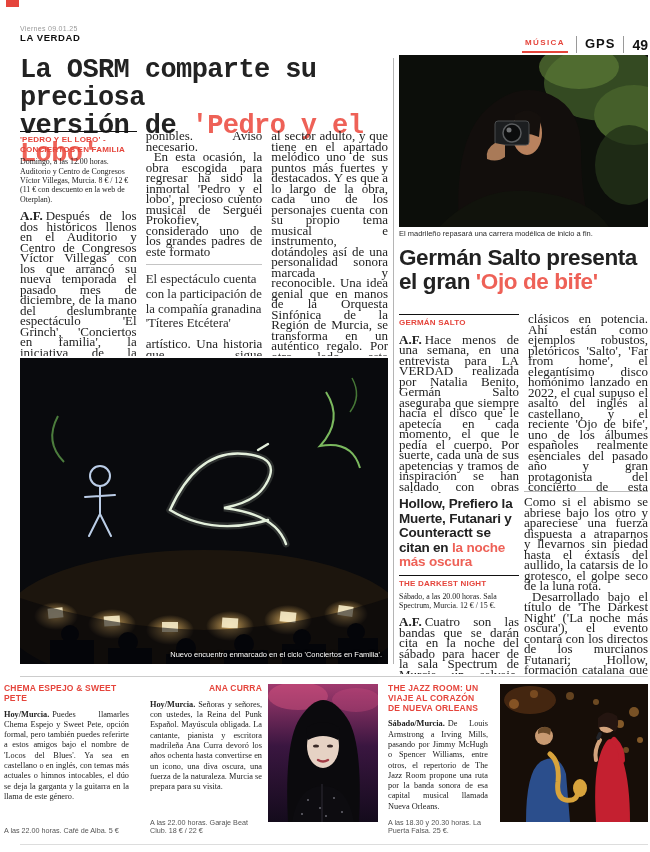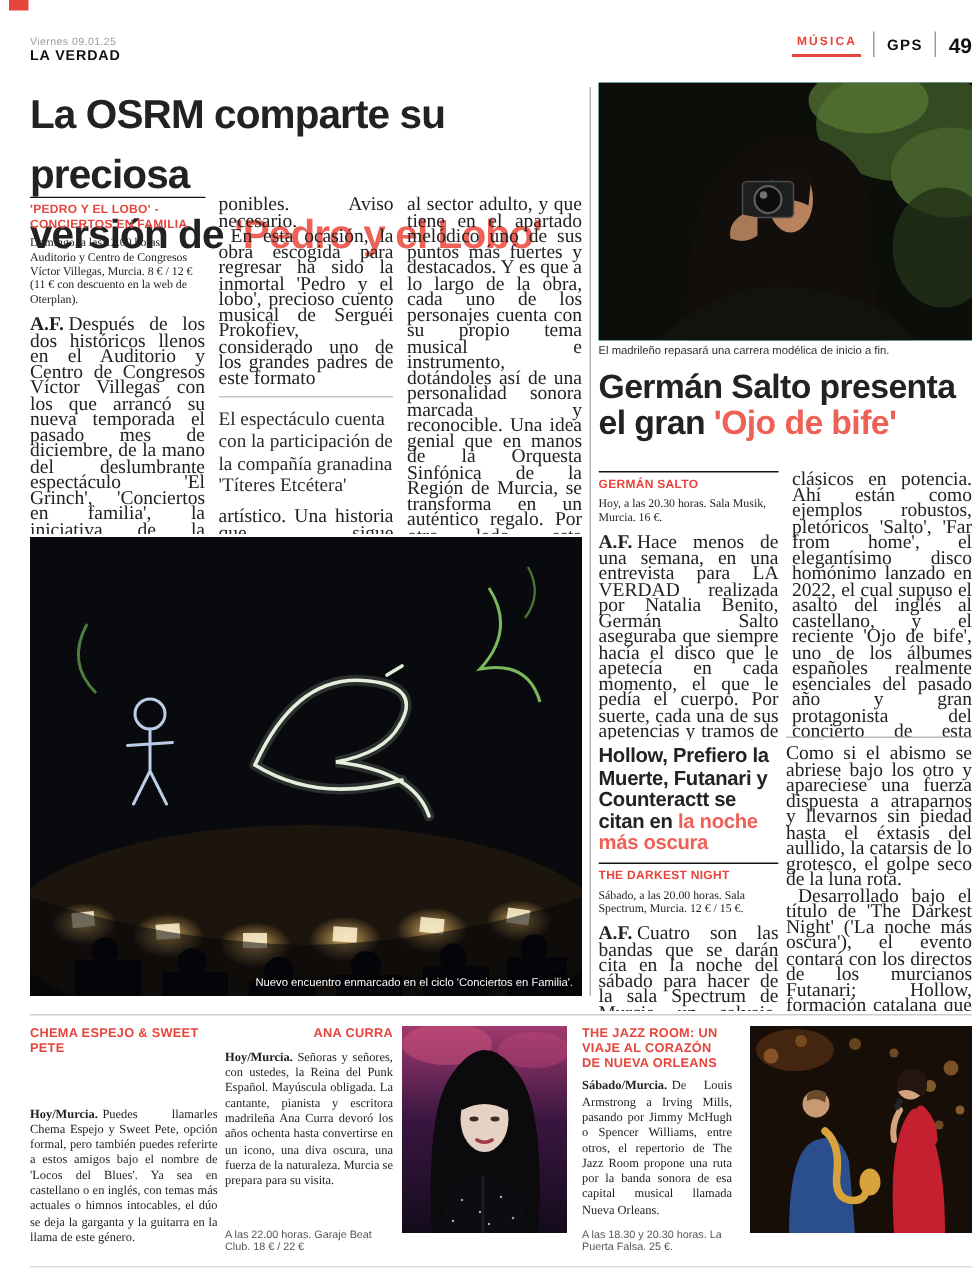--- a/index.html
+++ b/index.html
@@ -6,31 +6,31 @@
   .page{position:relative;width:650px;height:852px;background:#ffffff;overflow:hidden;
         font-family:"Liberation Serif",serif;color:#1c1c1c;}
 
   
   .print-mark{position:absolute;left:6px;top:0;width:13px;height:7px;background:#e5453c;}
 
   
   .mast-left{position:absolute;left:20px;top:25px;}
   .mast-date{font-family:"Liberation Sans",sans-serif;font-size:7px;color:#9a9a9a;letter-spacing:.3px;}
   .mast-brand{font-family:"Liberation Sans",sans-serif;font-size:9.5px;font-weight:bold;color:#111;letter-spacing:.6px;}
-  .mast-right{position:absolute;right:2px;top:21px;display:flex;align-items:flex-end;gap:8px;text-align:right;}
+  .mast-right{position:absolute;right:2px;top:36px;display:flex;align-items:flex-end;gap:8px;text-align:right;}
   .mast-section{font-family:"Liberation Sans",sans-serif;font-size:8px;font-weight:bold;color:#e5453c;
                 letter-spacing:1.4px;border-bottom:2px solid #e5453c;padding:0 3px 4px 3px;}
   .mast-sep{width:1px;height:17px;background:#9a9a9a;}
-  .mast-supp{font-family:"Liberation Sans",sans-serif;font-size:10px;font-weight:bold;color:#111;
+  .mast-supp{font-family:"Liberation Sans",sans-serif;font-size:13px;font-weight:bold;color:#111;
              letter-spacing:1px;padding-bottom:2px;}
   .mast-page{font-family:"Liberation Sans",sans-serif;font-size:14px;font-weight:bold;color:#111;}
 
   
   h1,h2,h3{margin:0;font-family:"Liberation Sans",sans-serif;font-weight:bold;color:#222;}
-  .h-main{position:absolute;left:20px;top:56px;width:374px;font-size:27px;line-height:40px;letter-spacing:-0.6px;}
+  .h-main{position:absolute;left:20px;top:56px;width:374px;font-size:27px;line-height:28px;letter-spacing:-0.6px;font-family:Liberation Mono, monospace;}
   .h-german{position:absolute;left:399px;top:246px;width:250px;font-size:22.5px;line-height:24px;letter-spacing:-0.4px;}
   .accent{color:#ee6157;}
   .h-hollow{font-size:13.5px;line-height:14.6px;letter-spacing:-0.2px;margin-bottom:5px;}
 
   
   p{margin:0;text-align:justify;font-size:13px;line-height:10.5px;color:#222;}
   p.ind{text-indent:8px;}
   .byline{font-weight:bold;margin-right:3px;}
   .lead{font-weight:bold;margin-right:3px;}
 
@@ -52,39 +52,39 @@
   .pq{border-top:1px solid #c4c4c4;margin-top:7px;padding-top:7px;margin-bottom:8px;
       font-size:12.8px;line-height:14.8px;color:#2b2b2b;text-align:left;}
 
   
   .vrule{position:absolute;left:393px;top:58px;width:1px;height:606px;background:#b5b5b5;}
   .mid-rule{position:absolute;left:524px;top:491px;width:124px;height:1px;background:#bbbbbb;}
   .strip-rule{position:absolute;left:20px;top:676px;width:628px;height:1px;background:#cccccc;}
   .bottom-rule{position:absolute;left:20px;top:844px;width:628px;height:1px;background:#dddddd;}
 
   
-  .photo{position:absolute;overflow:hidden;background:#0f766e;}
+  .photo{position:absolute;overflow:hidden;background:#0f172a;}
   .photo svg{display:block;}
   .orchestra{left:20px;top:358px;width:368px;height:306px;}
   .german-photo{left:399px;top:55px;width:249px;height:172px;}
   .ana-photo{left:268px;top:684px;width:110px;height:138px;}
   .jazz-photo{left:500px;top:684px;width:148px;height:138px;}
   .photo-caption-overlay{position:absolute;right:6px;bottom:5px;font-family:"Liberation Sans",sans-serif;
       font-size:7.5px;color:#ffffff;text-shadow:0 0 3px #000,0 0 2px #000;}
   .german-caption{position:absolute;left:399px;top:229px;width:249px;font-family:"Liberation Sans",sans-serif;
       font-size:7.5px;color:#2b2b2b;text-align:left;}
 
   
   .bcell{position:absolute;top:684px;height:152px;display:flex;flex-direction:column;overflow:hidden;}
   .bcell .btitle{font-family:"Liberation Sans",sans-serif;font-weight:bold;font-size:8.5px;line-height:9.8px;
                  color:#e5453c;letter-spacing:.2px;margin-bottom:6px;}
   .bcell p{font-size:8.3px;line-height:10.3px;}
   .bfooter{margin-top:auto;font-family:"Liberation Sans",sans-serif;font-size:7.2px;line-height:8.6px;
            color:#555;text-align:left;}
-  .cell-chema{left:20px;width:125px;gap:28px;}
+  .cell-chema{left:4px;width:125px;}
   .cell-ana{left:150px;width:112px;align-items:flex-end;}
   .cell-jazz{left:388px;width:100px;}
 </style>
 </head>
 <body>
 
 <div class="page">
 
   <div class="print-mark"></div>
 
@@ -218,21 +218,20 @@
 
   <h2 class="h-german">
       <span style="display:block">Germán Salto presenta</span>
       <span style="display:block"><span>el gran </span><span class="accent">'Ojo de bife'</span></span>
     </h2>
 
   <div class="german-cols">
     <div class="col">
       <div class="ibox">
         <div class="ititle">GERMÁN SALTO</div>
-        <div class="idet">Hoy, a las 20.30 horas. Sala Musik, Murcia. 16 €.</div>
       </div>
       <p><b class="byline">A.F.</b><span>Hace menos de una semana, en una entrevista para LA VERDAD realizada por Natalia Benito, Germán Salto aseguraba que siempre hacía el disco que le apetecía en cada momento, el que le pedía el cuerpo. Por suerte, cada una de sus apetencias y tramos de inspiración se han saldado con obras sobresalientes, trabajos que, desde la primera escucha, se revelaban como pequeños grandes</span></p>
     </div>
     <div class="col">
       <p>clásicos en potencia. Ahí están como ejemplos robustos, pletóricos 'Salto', 'Far from home', el elegantísimo disco homónimo lanzado en 2022, el cual supuso el asalto del inglés al castellano, y el reciente 'Ojo de bife', uno de los álbumes españoles realmente esenciales del pasado año y gran protagonista del concierto de esta noche. Canciones como soles que calientan sin quemar, pero que apasionan como el más longevo de los veranos, que derriten con su calidez, que abrigan, acompañan y enamoran sin remedio.</p>
     </div>
   </div>
 
   <div class="mid-rule"></div>
 

